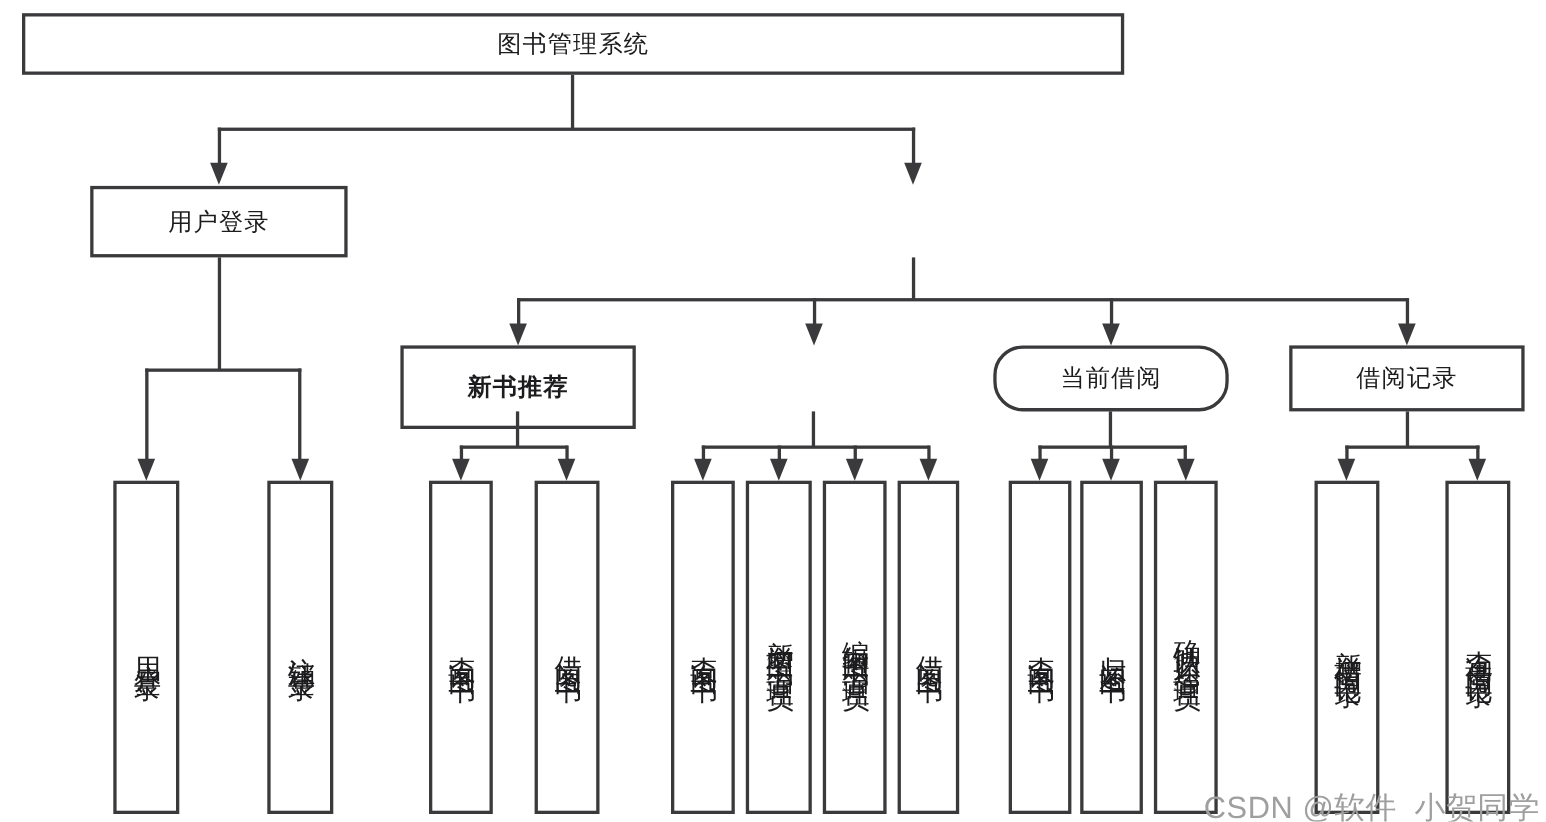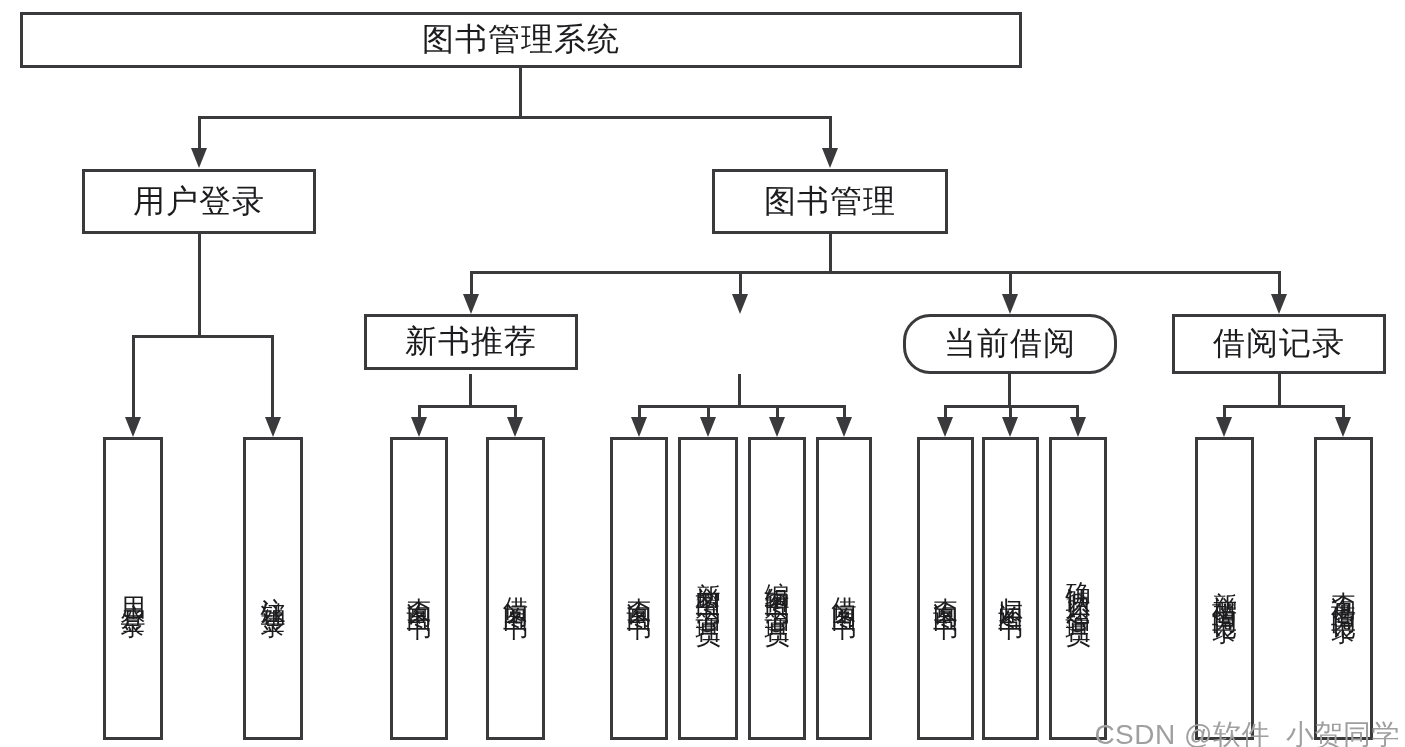--- a/index.html
+++ b/index.html
@@ -9,21 +9,21 @@
     --bg:#ffffff;
   }
   html,body{margin:0;padding:0;background:var(--bg);}
   .canvas{
     position:relative;width:1405px;height:747px;background:var(--bg);
     overflow:hidden;font-family:"Liberation Sans","DejaVu Sans",sans-serif;
   }
   .hbox{
     position:absolute;border:3px solid var(--line);background:#fff;
     display:flex;align-items:center;justify-content:center;
-    font-size:32px;color:var(--text);letter-spacing:1px;white-space:nowrap;
+    font-size:22px;color:var(--text);letter-spacing:1px;white-space:nowrap;
     box-sizing:border-box;
   }
   .vbox{
     position:absolute;top:437px;height:303px;border:3px solid var(--line);
     background:#fff;display:flex;align-items:center;justify-content:center;
     box-sizing:border-box;
   }
   .vtext{
     writing-mode:vertical-lr;font-size:25px;line-height:1;
     letter-spacing:6px;color:var(--text);
@@ -35,21 +35,21 @@
     border-top:20px solid var(--line);
   }
   .watermark{
     position:absolute;top:716px;right:5px;font-size:28px;color:var(--wm);
     letter-spacing:0.5px;z-index:5;white-space:nowrap;text-align:right;
   }
   
   #b-root   {left:20px;  top:12px;  width:1002px;height:56px;}
   #b-user   {left:82px;  top:169px; width:234px; height:65px;}
   #b-mgmt   {left:712px; top:169px; width:236px; height:65px;}
-  #b-newbook{left:364px; top:314px; width:214px; height:56px;}
+  #b-newbook{left:364px; top:314px; width:214px; height:76px;font-weight:bold;}
   #b-borrow {left:633px; top:314px; width:213px; height:60px;}
   #b-current{left:903px; top:314px; width:214px; height:60px;border-radius:27px;}
   #b-record {left:1172px;top:314px; width:214px; height:60px;}
   
   #l1a{left:103px; width:60px;}
   #l1b{left:243px; width:60px;}
   #l2a{left:390px; width:58px;}
   #l2b{left:486px; width:59px;}
   #l3a{left:610px; width:58px;}
   #l3b{left:678px; width:60px;}
@@ -61,21 +61,20 @@
   #l5a{left:1195px;width:59px;}
   #l5b{left:1314px;width:59px;}
 </style>
 </head>
 <body>
 
 <div class="canvas">
 
   <div class="hbox" id="b-root">图书管理系统</div>
   <div class="hbox" id="b-user">用户登录</div>
-  <div class="hbox" id="b-mgmt">图书管理</div>
   <div class="hbox" id="b-newbook">新书推荐</div>
   <div class="hbox" id="b-current">当前借阅</div>
   <div class="hbox" id="b-record">借阅记录</div>
 
   <div class="vbox" id="l1a">
       <span class="vtext">用户登录</span>
     </div>
   <div class="vbox" id="l1b">
       <span class="vtext">注销登录</span>
     </div>

